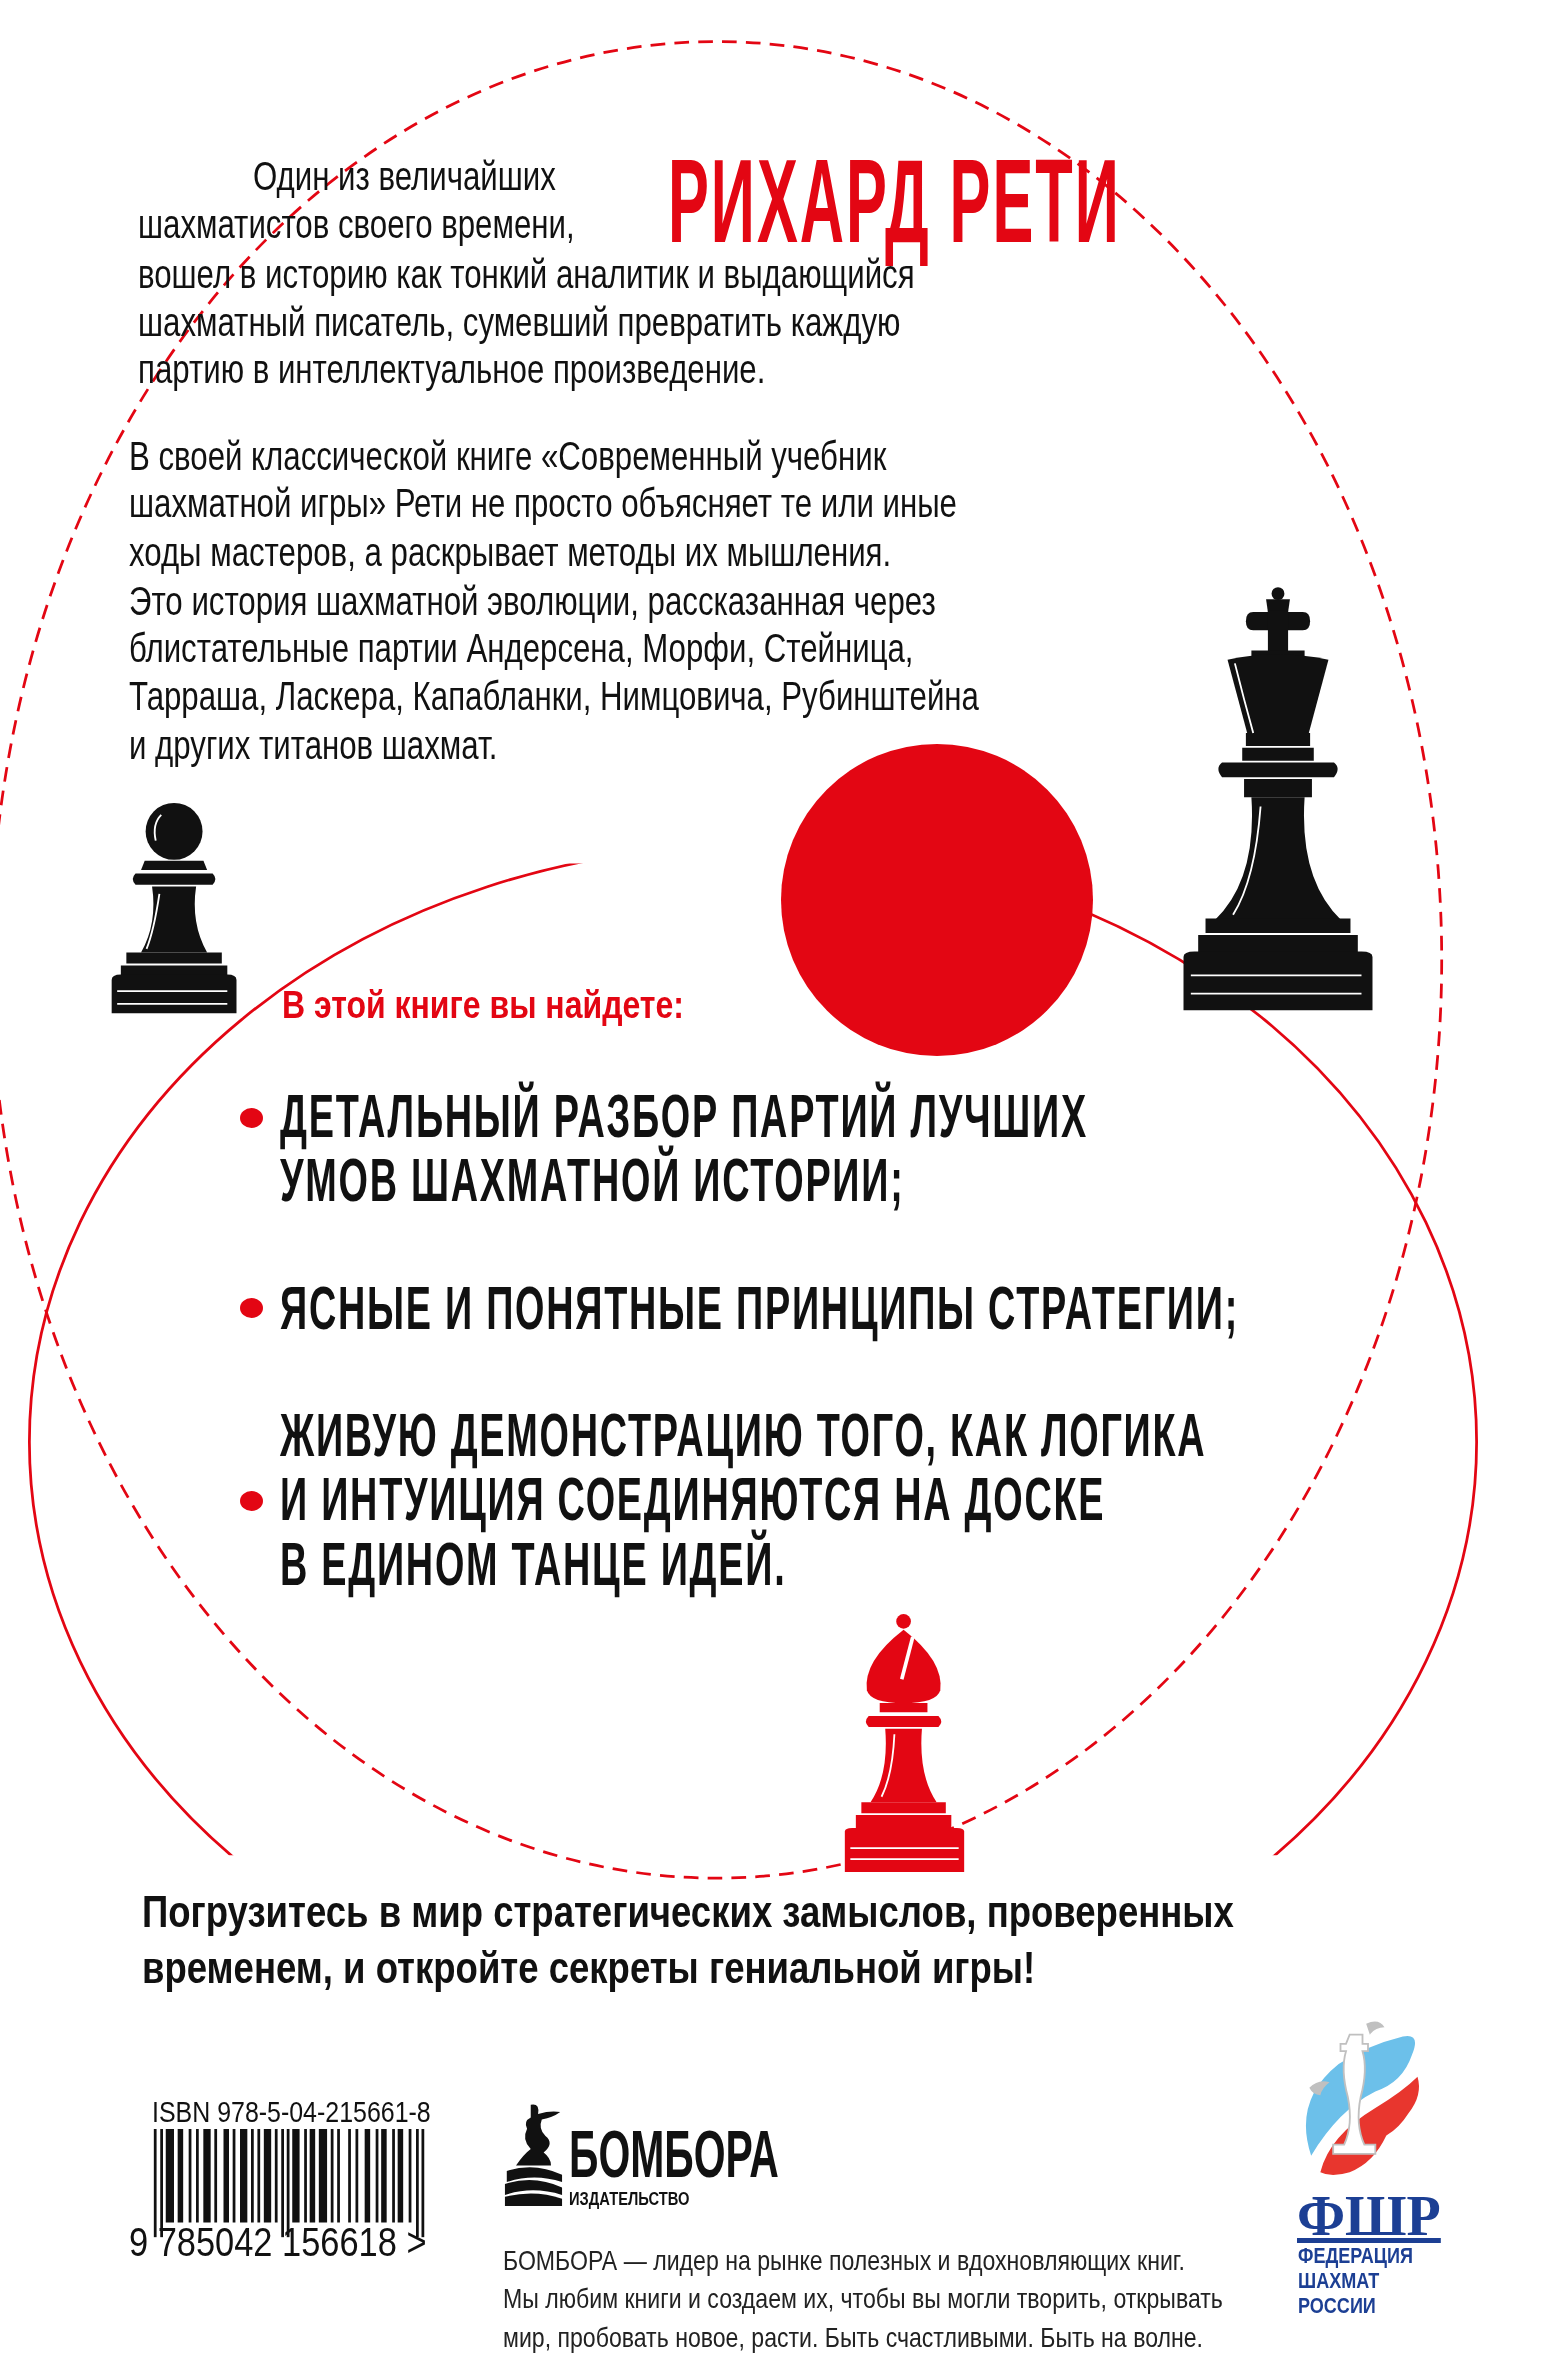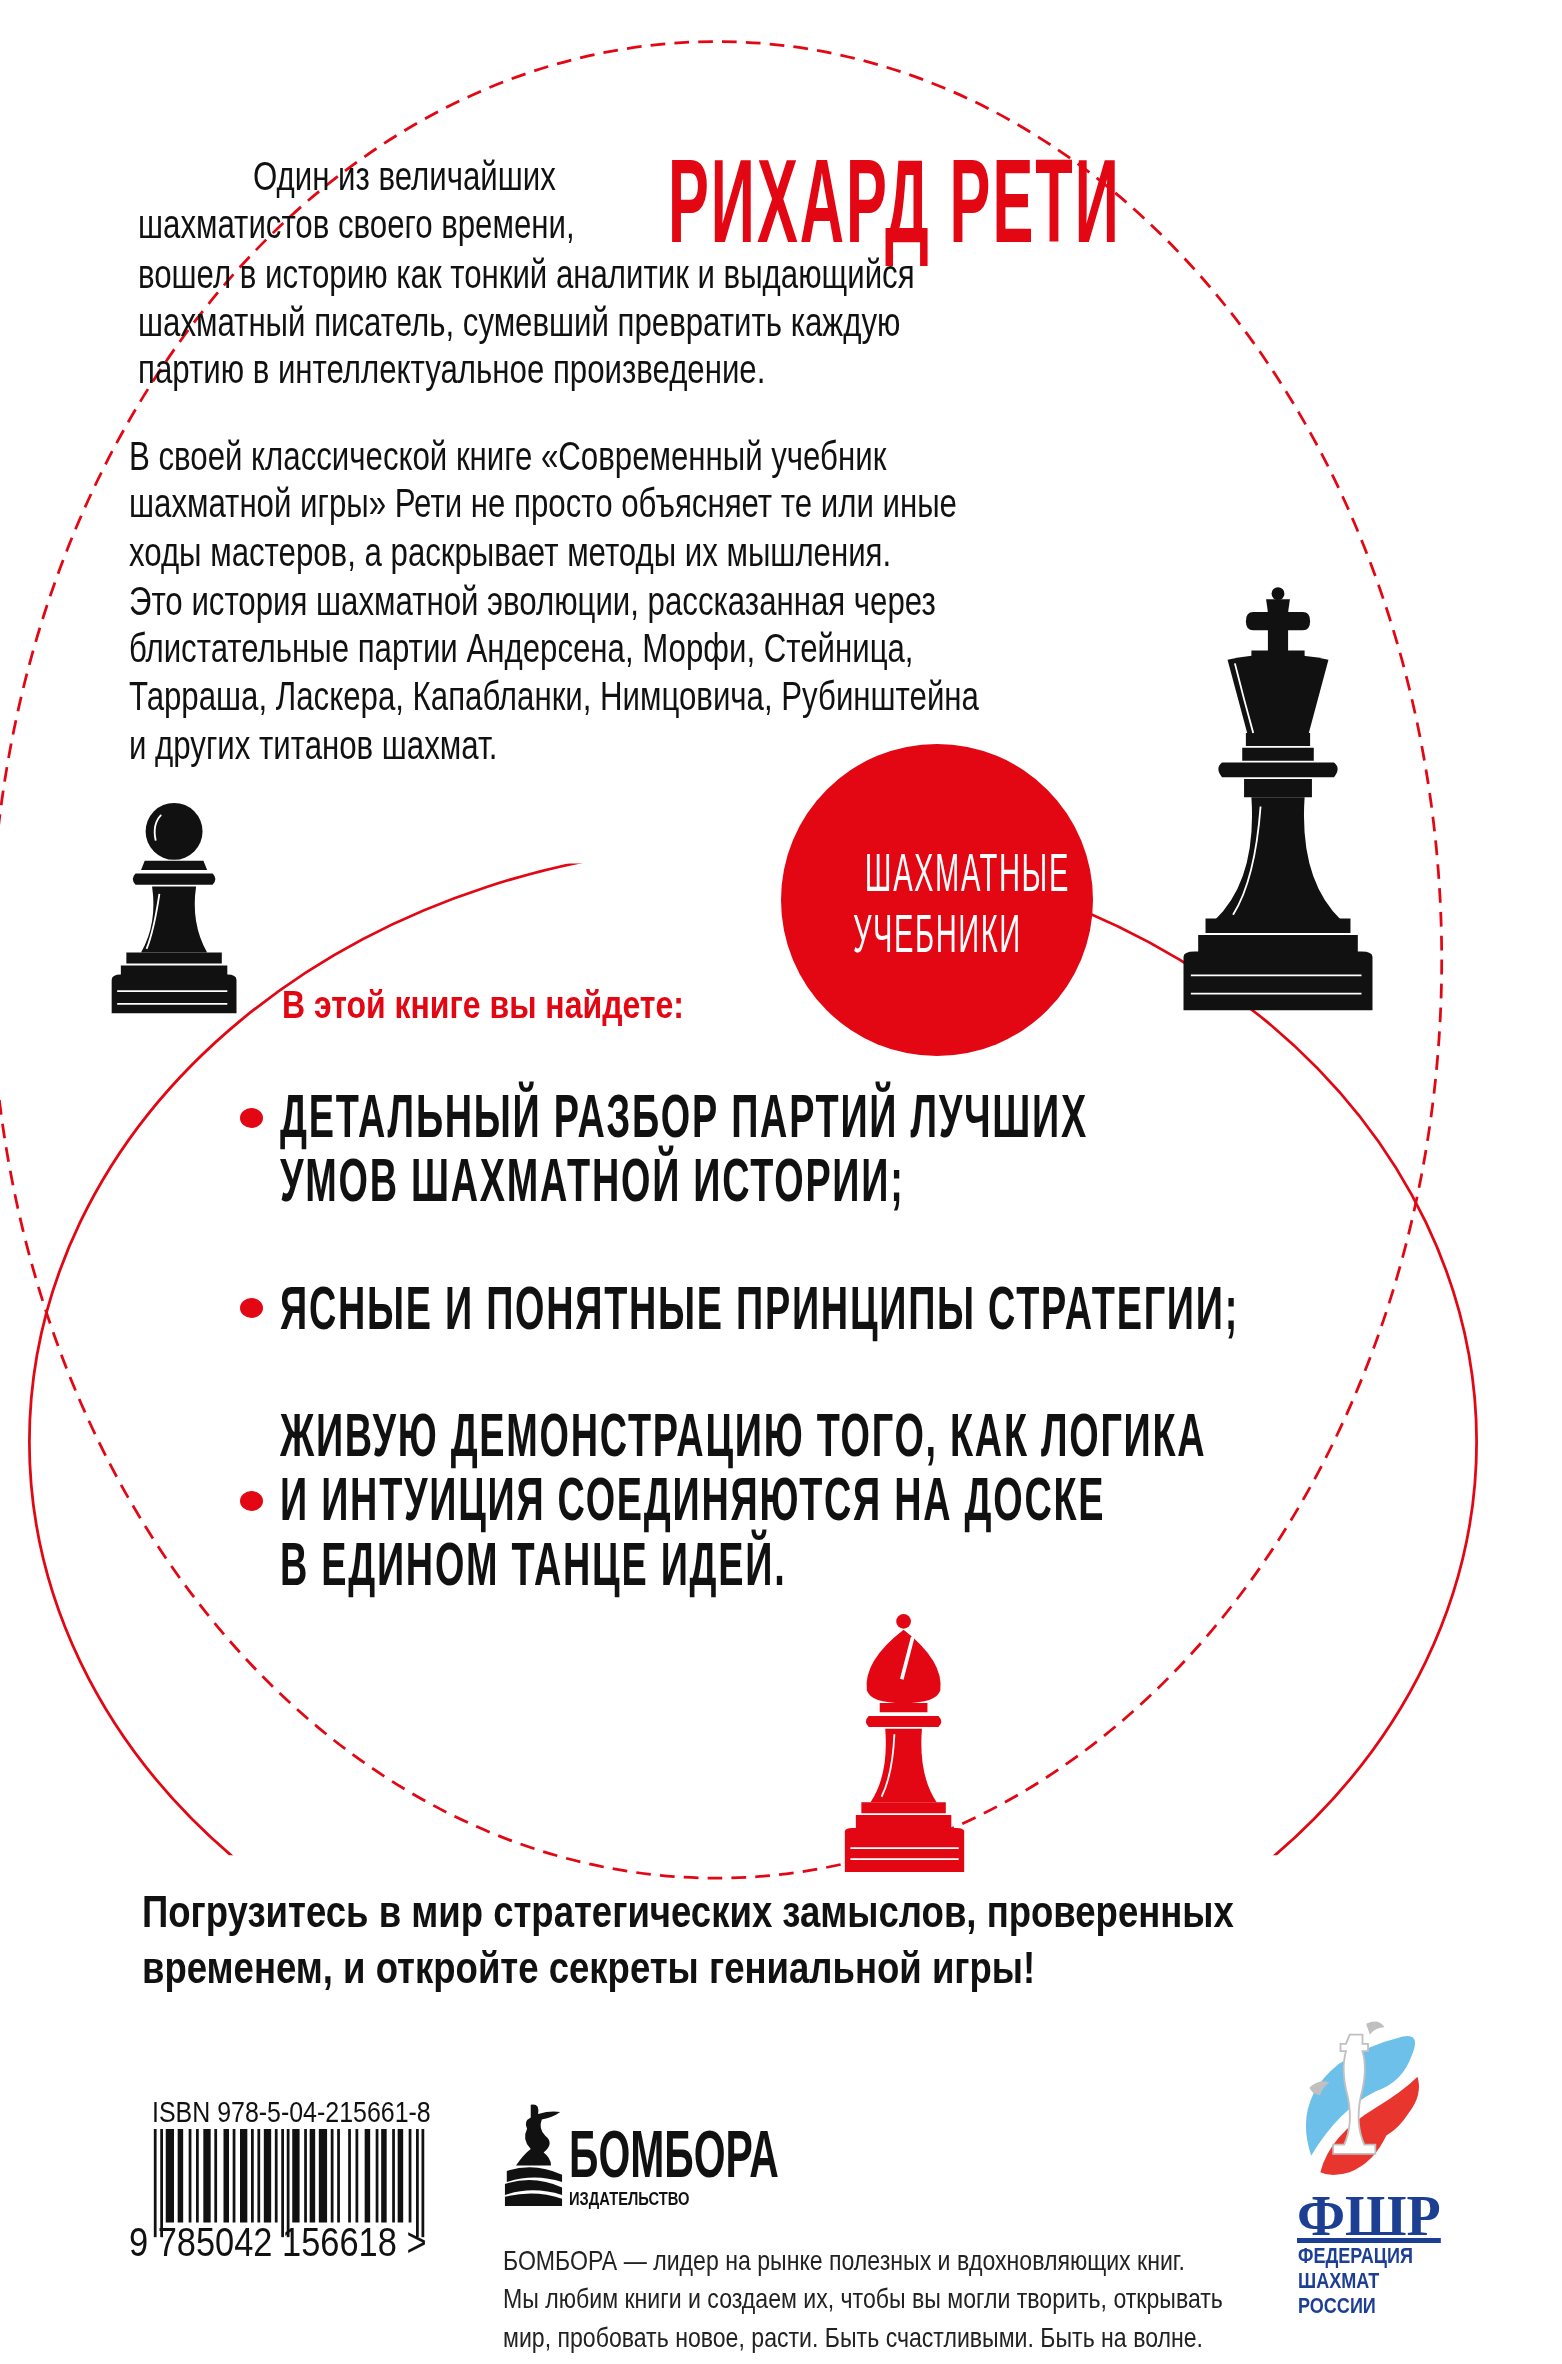--- a/index.html
+++ b/index.html
@@ -122,22 +122,20 @@
   <path d="M30 362 h158 v16 h-158z" fill="#111"></path>
   <path d="M22 380 h174 v20 h-174z" fill="#111"></path>
   <path d="M6 404 q0 -6 12 -6 h182 q12 0 12 6 v58 h-206z" fill="#111"></path>
   <path d="M14 424 h186" stroke="#fff" stroke-width="2"></path>
   <path d="M14 444 h186" stroke="#fff" stroke-width="2"></path>
   <path d="M62 84 q10 40 20 76" stroke="#fff" stroke-width="2" fill="none"></path>
   <path d="M90 240 q-6 80 -30 118" stroke="#fff" stroke-width="2" fill="none"></path>
 </svg>
 
 <div class="badge">
-  <div class="badge-line" style="top:99px;"><span>ШАХМАТНЫЕ</span></div>
-  <div class="badge-line" style="top:160px;"><span>УЧЕБНИКИ</span></div>
 </div>
 
 <div class="finds-title">В этой книге вы найдете:</div>
 
 <div>
   <div class="bullet-dot" style="left:240px; top:1108px;"></div>
   <div class="bullet-line" style="top:1084px;">ДЕТАЛЬНЫЙ РАЗБОР ПАРТИЙ ЛУЧШИХ</div>
   <div class="bullet-line" style="top:1148px;">УМОВ ШАХМАТНОЙ ИСТОРИИ;</div>
 
   <div class="bullet-dot" style="left:240px; top:1298px;"></div>

